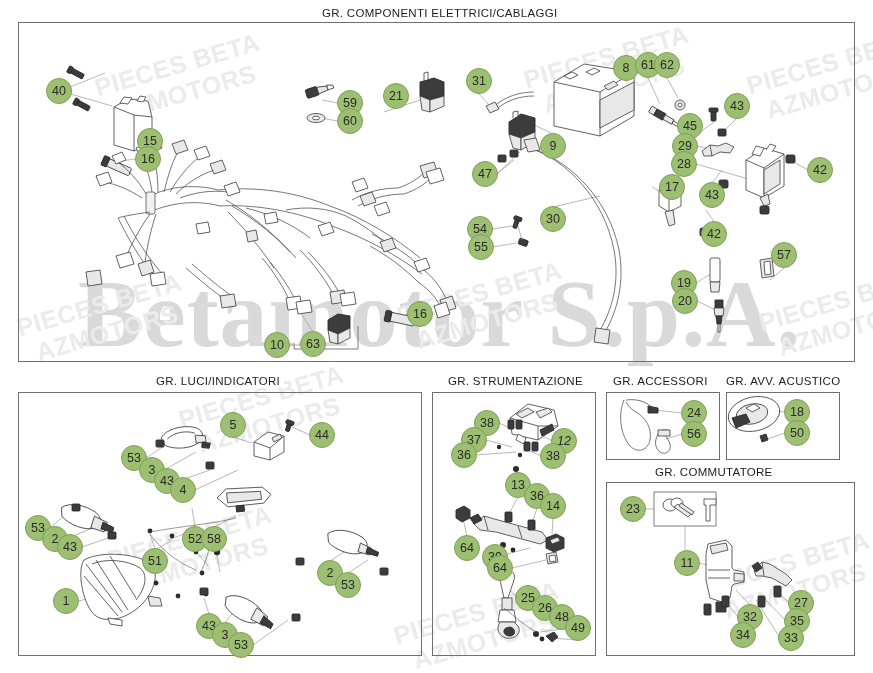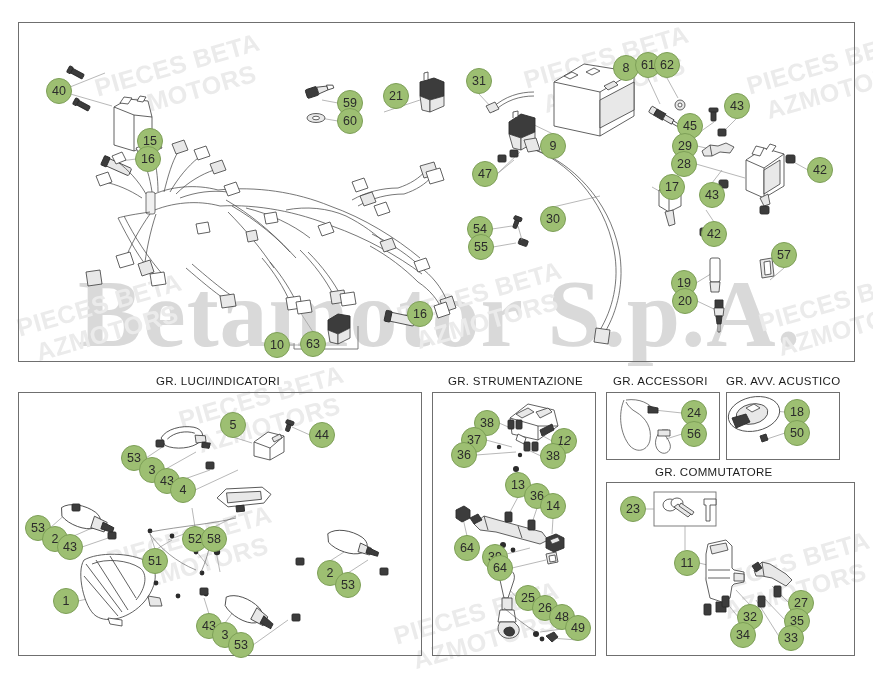--- a/index.html
+++ b/index.html
@@ -157,20 +157,21 @@
     </div>
   </div>
 
   <div class="panel" style="left:18px; top:22px; width:837px; height:340px;"></div>
   <div class="panel" style="left:18px; top:392px; width:404px; height:264px;"></div>
   <div class="panel" style="left:432px; top:392px; width:164px; height:264px;"></div>
   <div class="panel" style="left:606px; top:392px; width:114px; height:68px;"></div>
   <div class="panel" style="left:726px; top:392px; width:114px; height:68px;"></div>
   <div class="panel" style="left:606px; top:482px; width:249px; height:174px;"></div>
 
+  <div class="panel-title" style="left:318px; top:7px;">GR. COMPONENTI ELETTRICI/CABLAGGI</div>
   <div class="panel-title" style="left:152px; top:375px;">GR. LUCI/INDICATORI</div>
   <div class="panel-title" style="left:444px; top:375px;">GR. STRUMENTAZIONE</div>
   <div class="panel-title" style="left:609px; top:375px;">GR. ACCESSORI</div>
   <div class="panel-title" style="left:722px; top:375px;">GR. AVV. ACUSTICO</div>
   <div class="panel-title" style="left:651px; top:466px;">GR. COMMUTATORE</div>
 
   <svg class="art" viewBox="0 0 873 673" xmlns="http://www.w3.org/2000/svg">
 
     <g class="ln">
       <path d="M60 91 L105 73"></path>

